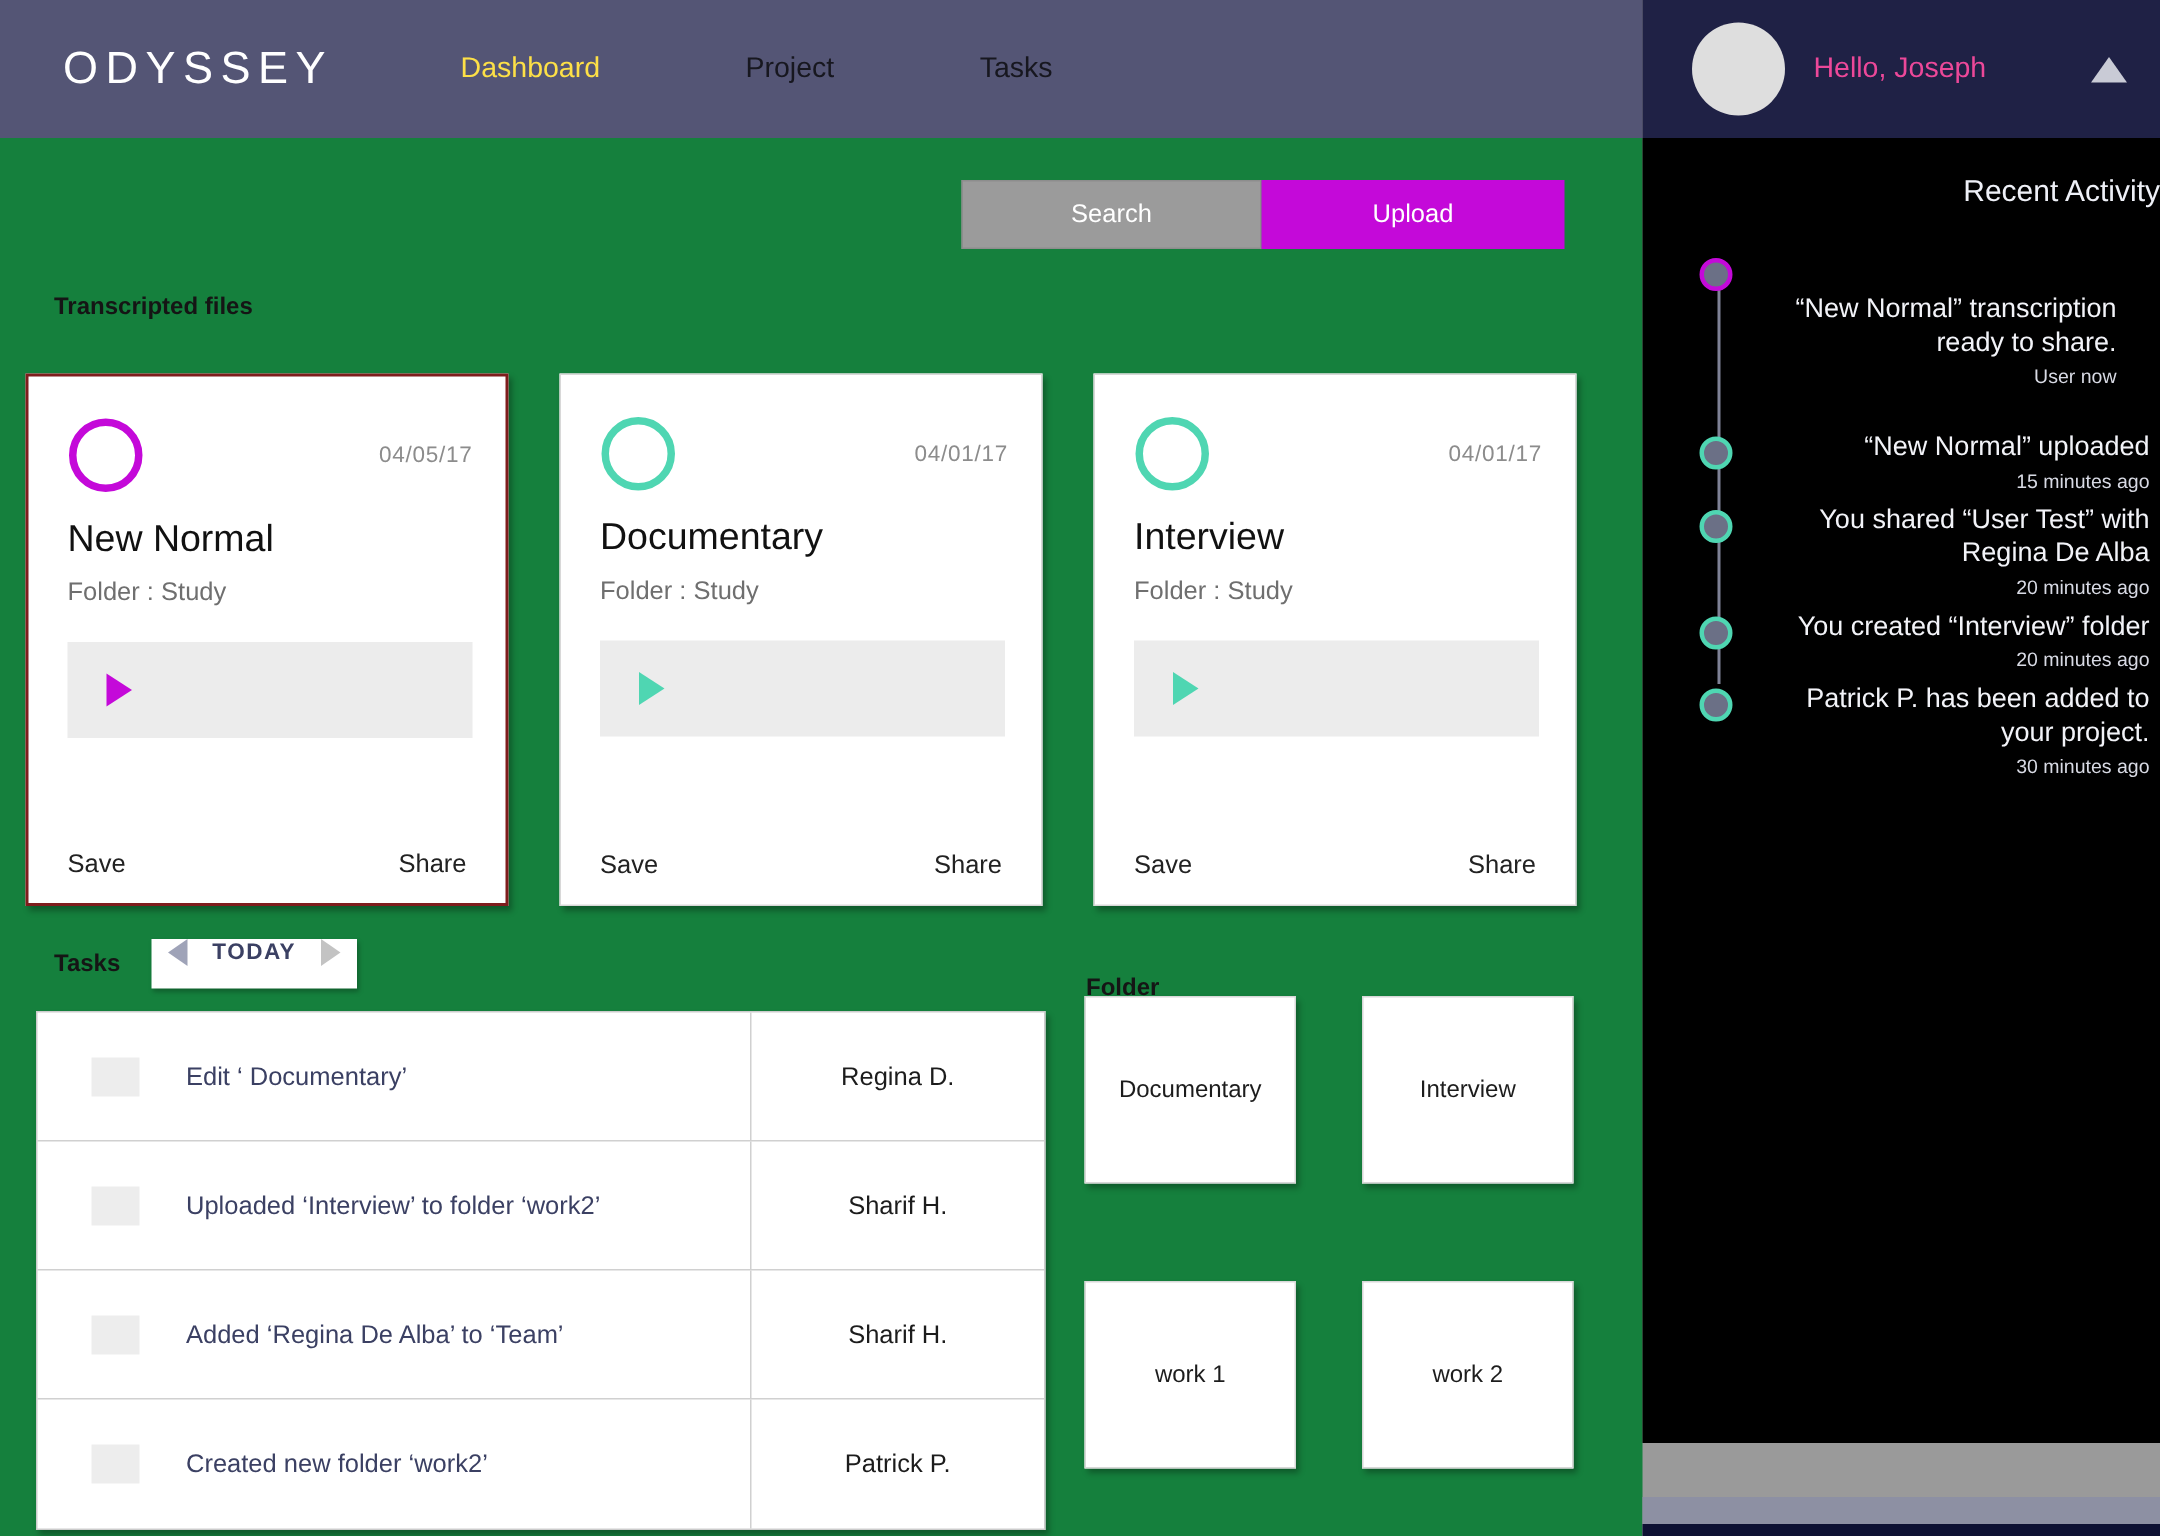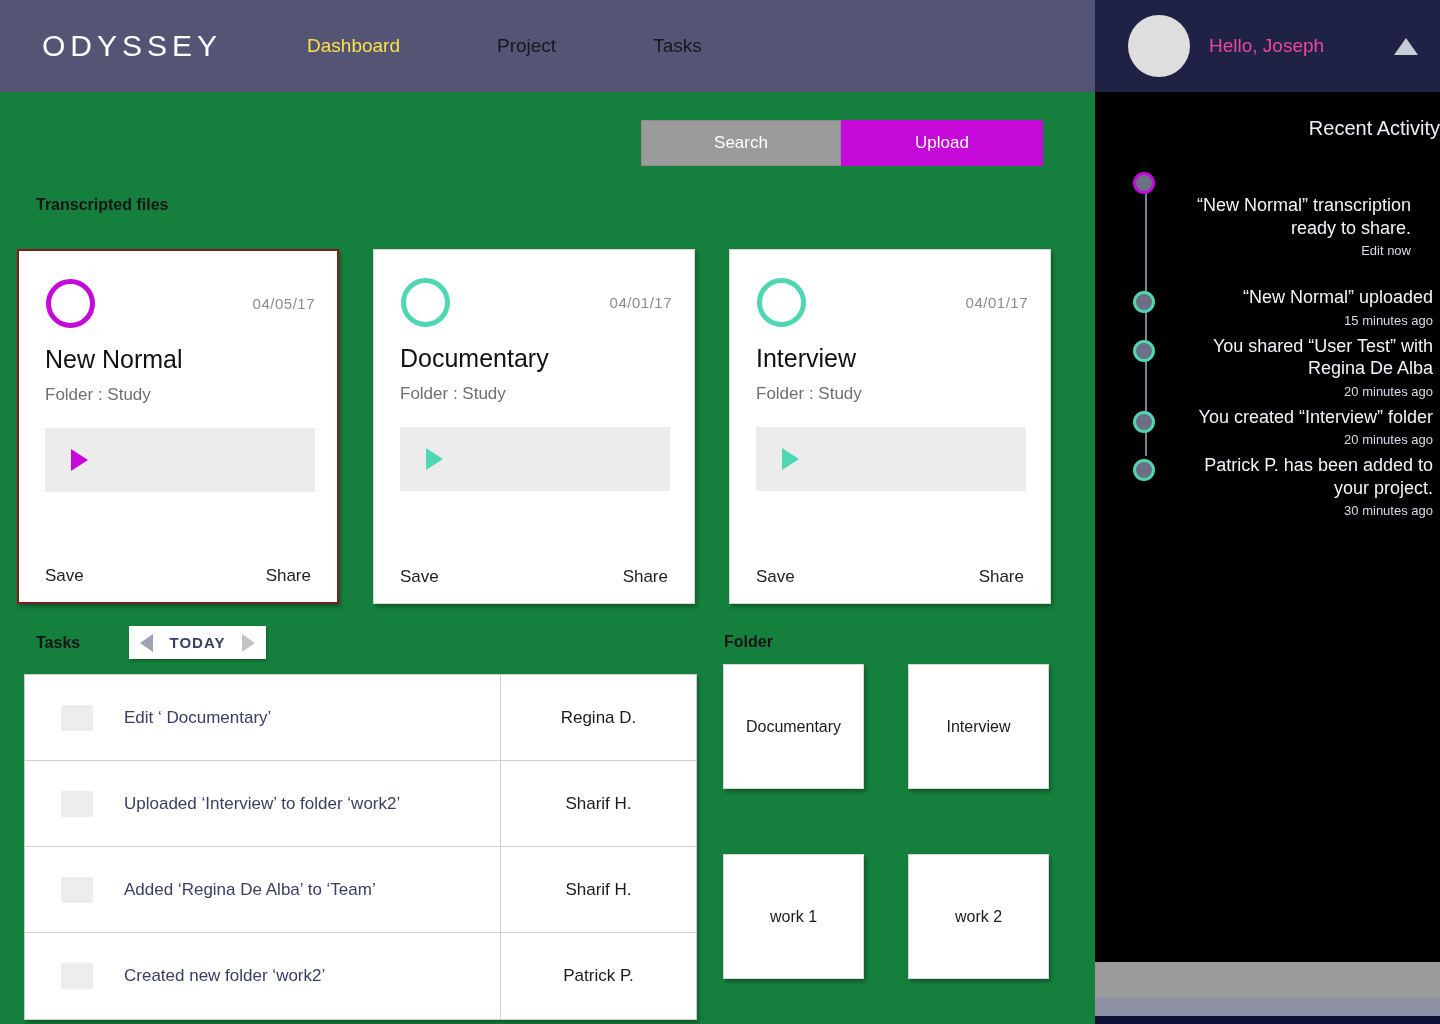--- a/index.html
+++ b/index.html
@@ -74,21 +74,21 @@
   }
   .btn-upload {
     width:202px; height:46px; background:#c409d9; 
   }
 
   .section-label {
     position:absolute; font-size:16px; font-weight:bold; color:#151515;
   }
   #lbl-transcripted { top:104px; left:36px; }
   #lbl-tasks  { top:542px; left:36px; }
-  #lbl-folder { top:541px; left:724px; }
+  #lbl-folder { top:558px; left:724px; }
 
   
   .cards { position:absolute; top:157px; left:17px; display:flex; }
   .card {
     position:relative;
     width:322px; height:355px;
     background:#ffffff;
     border:1px solid #d8d8d8;
     margin-right:34px;
     box-shadow:2px 3px 4px rgba(0,0,0,0.30);
@@ -127,23 +127,23 @@
   .card-actions {
     position:absolute; bottom:16px; left:0; width:100%;
     display:flex; justify-content:space-between;
     padding:0 26px;
     font-size:17px; color:#222222;
   }
   .card-actions span { cursor:pointer; }
 
   
   .today-nav {
-    position:absolute; top:534px; left:129px;
+    position:absolute; top:534px; left:101px;
     width:137px; height:33px; background:#ffffff;
-    display:flex; align-items:center; justify-content:space-between;
+    display:flex; align-items:flex-start; justify-content:space-between;
     padding:0 11px;
     box-shadow:1px 2px 3px rgba(0,0,0,0.25);
   }
   .today-label {
     font-size:15px; font-weight:bold; color:#3b4063; letter-spacing:1px;
   }
   .arw-l {
     width:0;height:0;
     border-top:9px solid transparent; border-bottom:9px solid transparent;
     border-right:13px solid #9fa3b8; cursor:pointer;
@@ -377,21 +377,21 @@
 
   <div class="sidepanel">
     <div class="panel-title">Recent Activity</div>
     <div class="timeline">
       <div class="tl-line"></div>
 
       <div class="act gap">
         <div class="dot magenta"></div>
         <div class="act-body">
           <div class="act-text">“New Normal” transcription ready to share.</div>
-          <div class="act-time">Edit now</div>
+          <div class="act-time">User now</div>
         </div>
       </div>
 
       <div class="act">
         <div class="dot"></div>
         <div class="act-body">
           <div class="act-text">“New Normal” uploaded</div>
           <div class="act-time">15 minutes ago</div>
         </div>
       </div>

